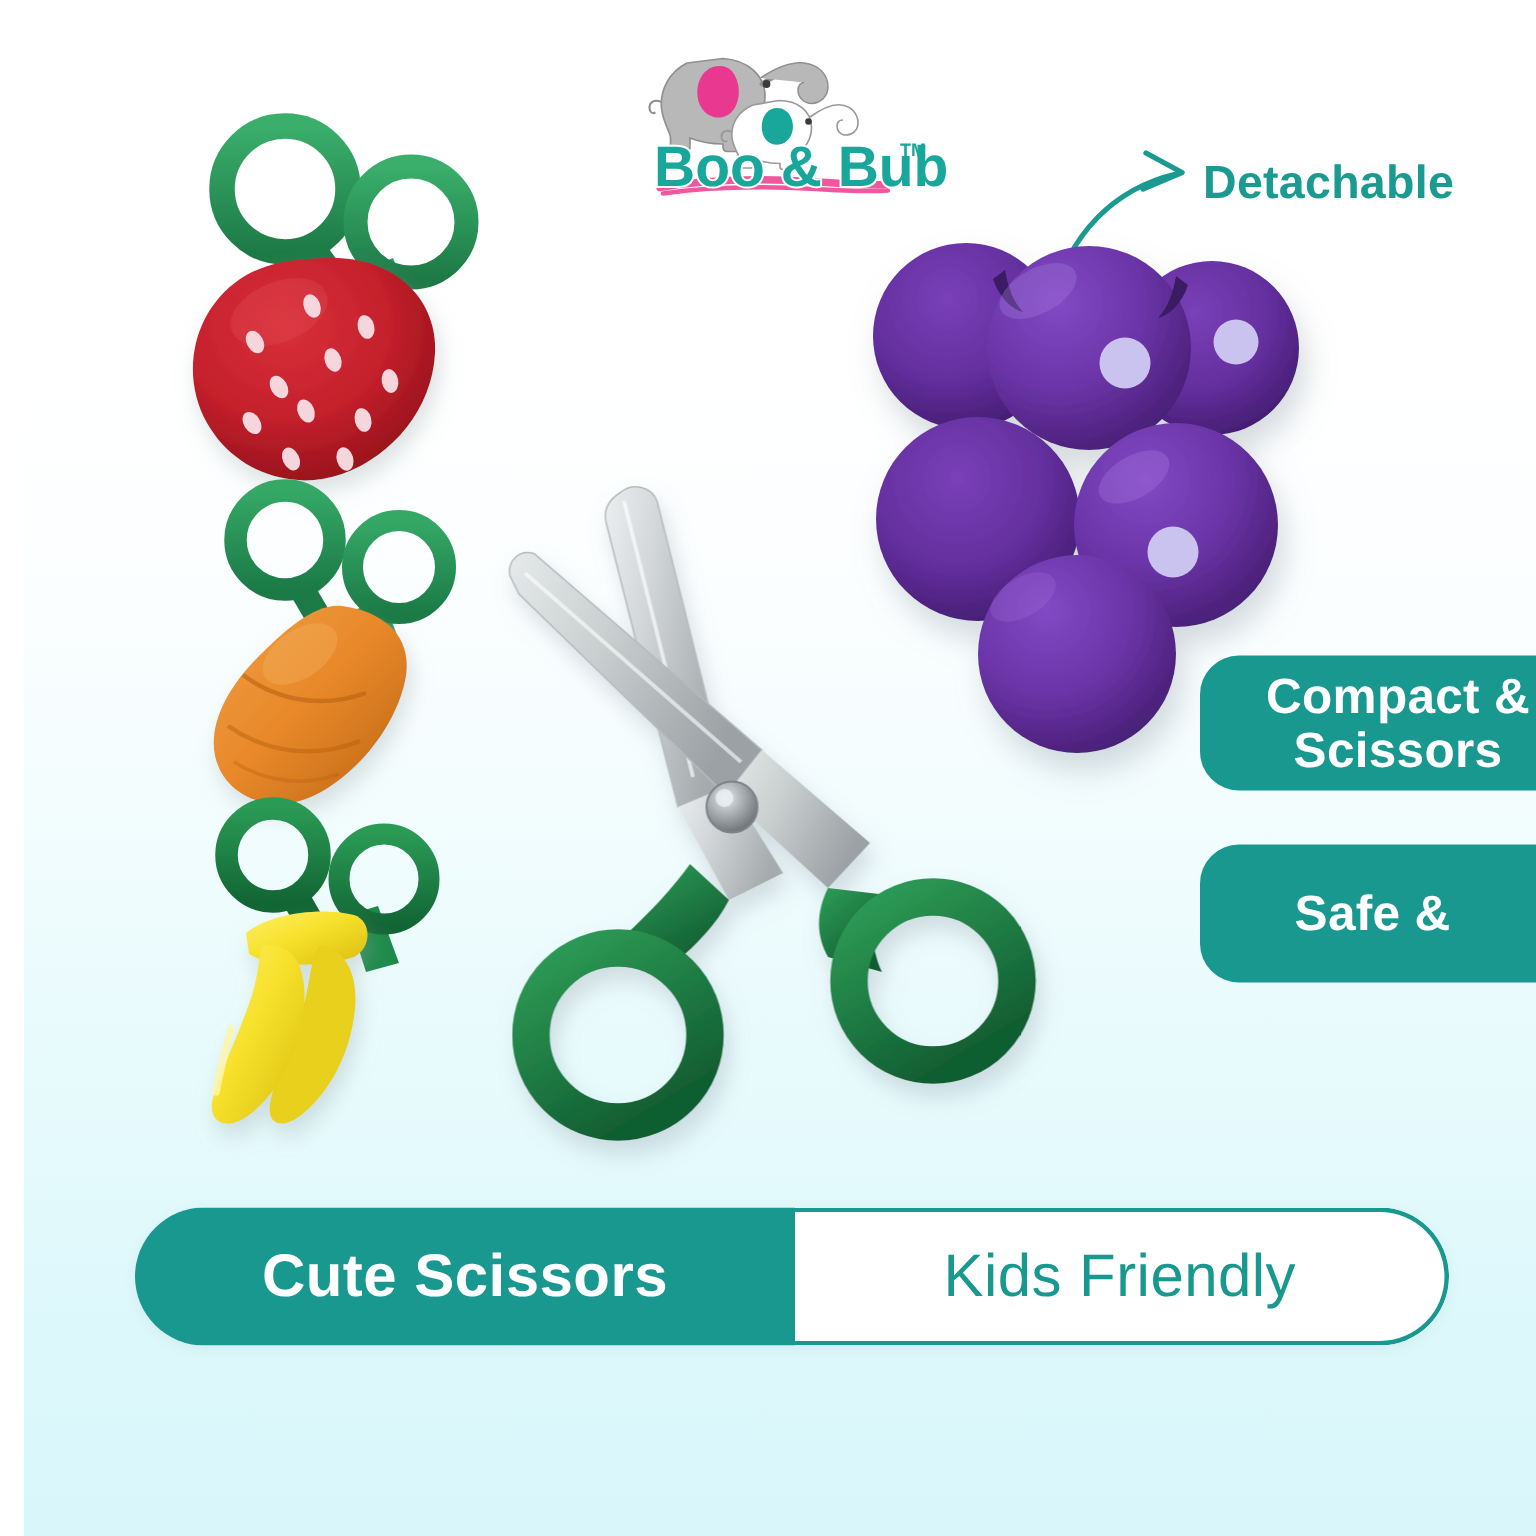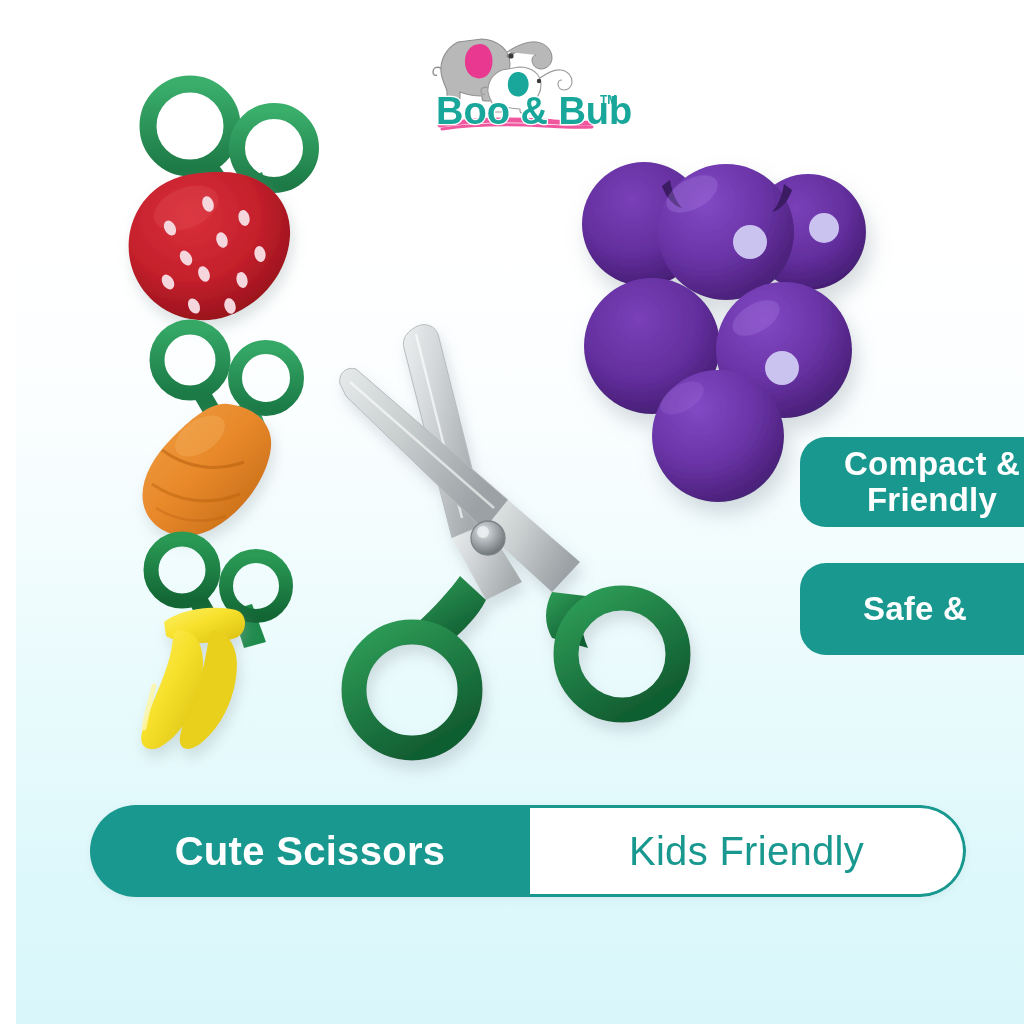--- a/index.html
+++ b/index.html
@@ -165,20 +165,27 @@
       </g>
 
       <path d="M16 113 C50 107 84 107 118 109 C134 110 150 112 166 111" fill="none" stroke="#f0579f" stroke-width="5" stroke-linecap="round"></path>
       <path d="M18 117 C52 112 86 112 120 114 C136 115 152 116 168 115" fill="none" stroke="#f0579f" stroke-width="3" stroke-linecap="round"></path>
 
       <text x="12" y="112" font-family="'Liberation Sans', sans-serif" font-size="38" font-weight="bold" fill="#1aa79b" stroke="#ffffff" stroke-width="2.6" paint-order="stroke">Boo &amp; Bub</text>
       <text x="176" y="92" font-family="'Liberation Sans', sans-serif" font-size="12" font-weight="bold" fill="#1aa79b">TM</text>
     </svg>
   </div>
 
+  <div id="detach-wrap">
+    <svg id="detach-arrow" width="130" height="130" viewBox="0 0 130 130" xmlns="http://www.w3.org/2000/svg">
+      <path d="M10 118 C22 76 50 46 92 36" fill="none" stroke="#1a9a90" stroke-width="3.4" stroke-linecap="round"></path>
+      <path d="M72 22 L96 35 L70 46" fill="none" stroke="#1a9a90" stroke-width="3.6" stroke-linecap="round" stroke-linejoin="round"></path>
+    </svg>
+    <div id="detach-label">Detachable</div>
+  </div>
 
   <div class="art" id="strawberry">
     <svg viewBox="0 0 250 270" xmlns="http://www.w3.org/2000/svg">
       <defs>
         <radialGradient id="sbBody" cx="38%" cy="30%" r="78%">
           <stop offset="0%" stop-color="#d9303a"></stop>
           <stop offset="55%" stop-color="#c4202c"></stop>
           <stop offset="100%" stop-color="#8e1018"></stop>
         </radialGradient>
         <linearGradient id="ringG" x1="0" y1="0" x2="0" y2="1">
@@ -395,21 +402,21 @@
 
         <path d="M216 280 C208 296 208 312 216 326 L252 336 C244 318 244 300 250 284 Z" fill="url(#hgG)"></path>
         <circle cx="286" cy="342" r="56" fill="none" stroke="url(#hgG)" stroke-width="25"></circle>
       </g>
     </svg>
   </div>
 
   <div class="badge" id="badge-1">
     <span>
       <span>Compact &amp;</span><br>
-      <span>Friendly</span>
+      <span>Scissors</span>
     </span>
   </div>
 
   <div class="badge" id="badge-2">
     <span>
       <span>Safe &amp;</span><br>
     </span>
   </div>
 
   <div id="banner">

